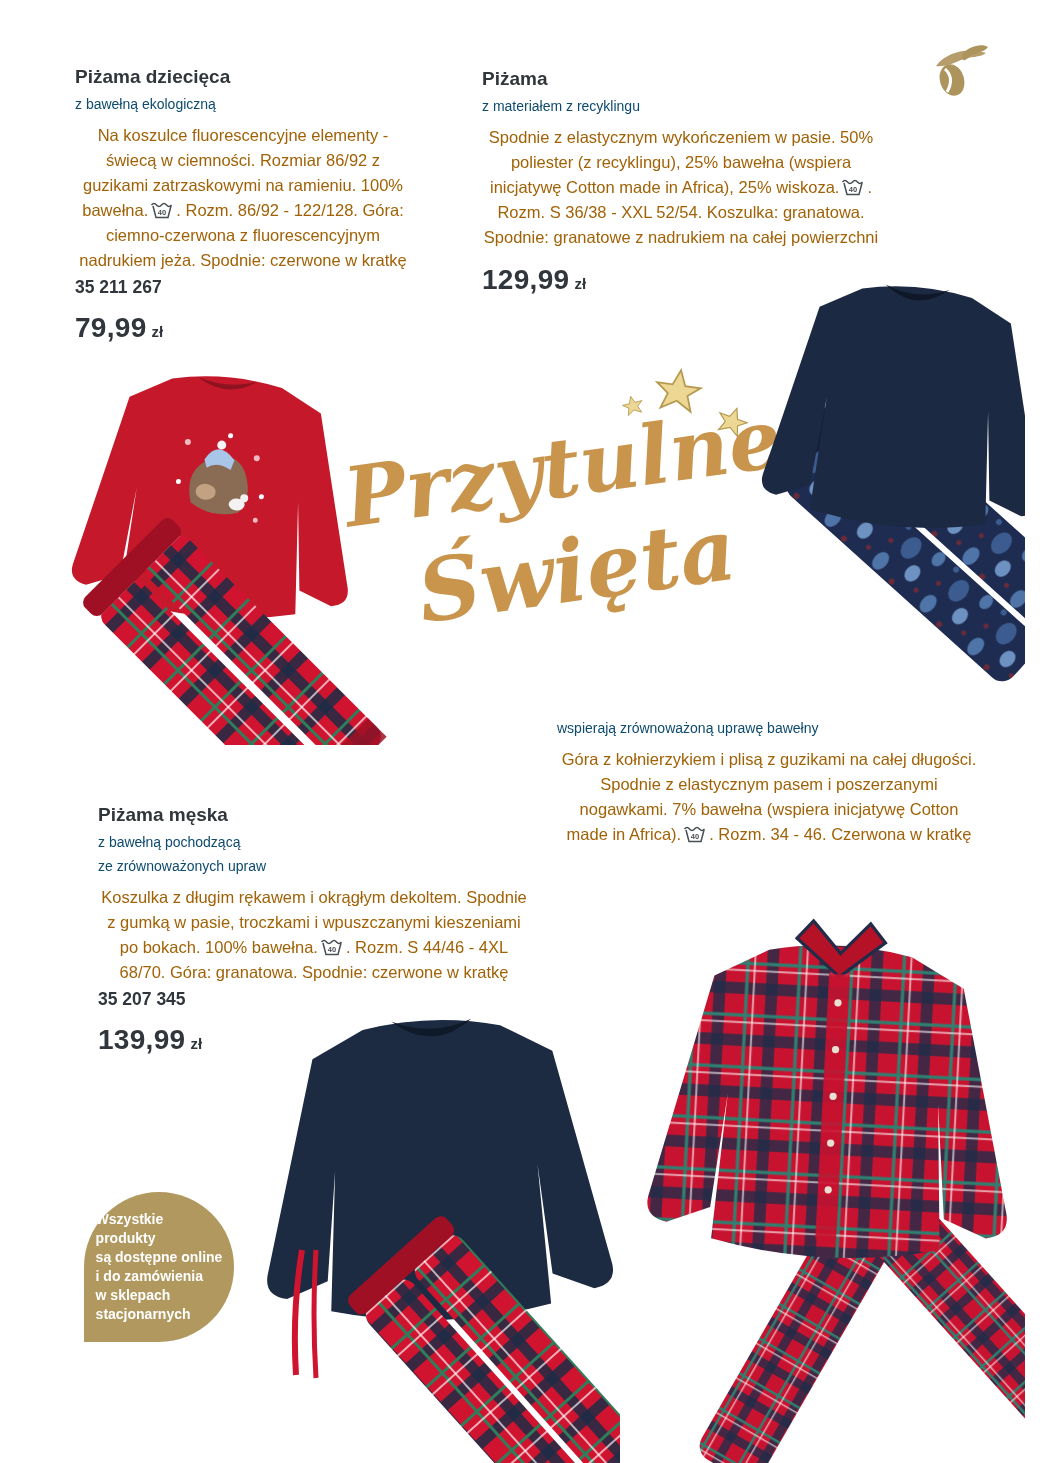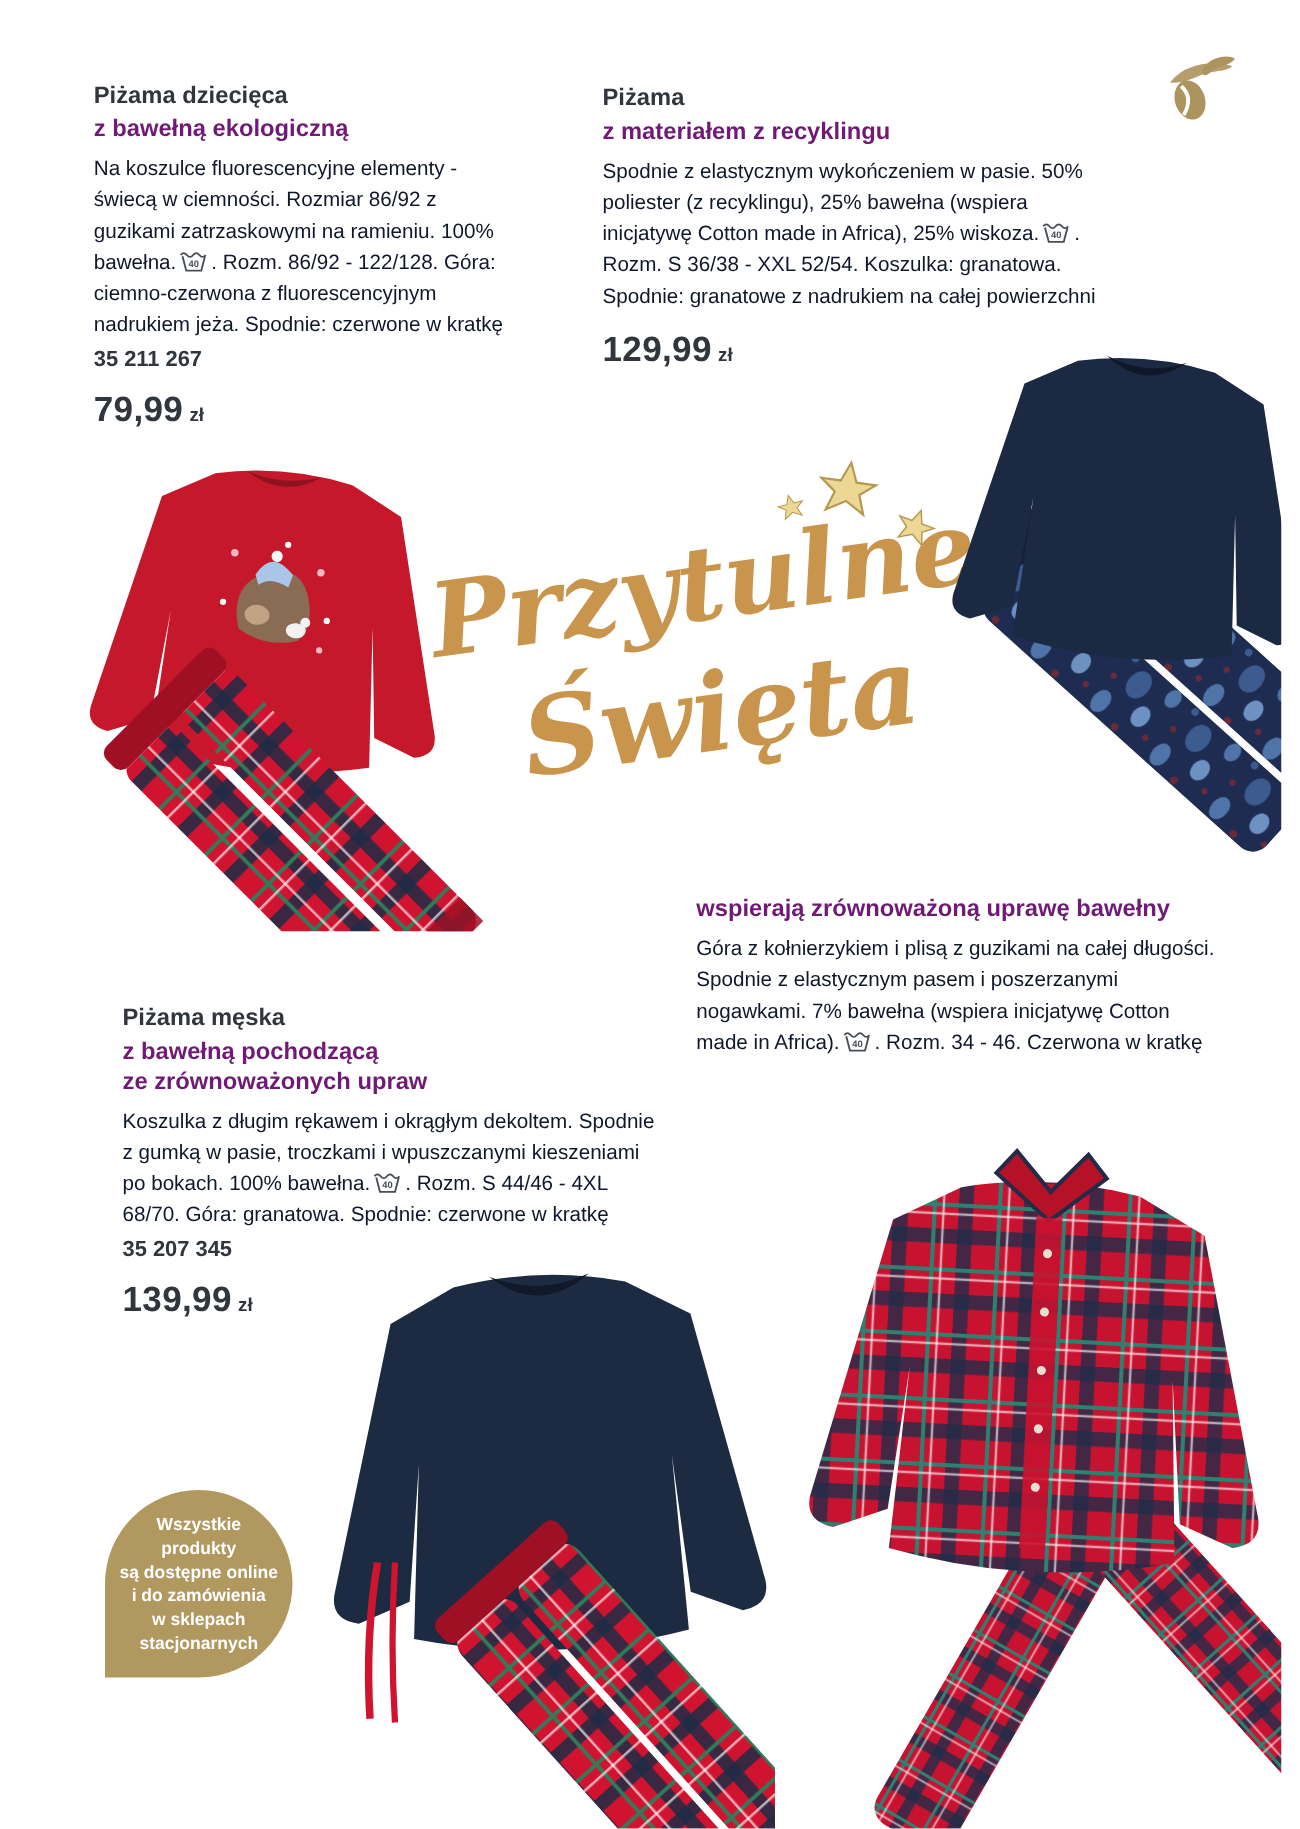--- a/index.html
+++ b/index.html
@@ -3,41 +3,41 @@
 <meta charset="utf-8">
 <style>
   html,body{margin:0;padding:0;background:#ffffff;}
   .page{
     position:relative;width:1025px;height:1463px;background:#ffffff;
     overflow:hidden;font-family:"Liberation Sans",sans-serif;
   }
   
   .product{position:absolute;}
   .p-title{font-size:19px;font-weight:700;color:#30363c;margin:0 0 4px;}
-  .p-sub{font-size:19px;font-weight:700;color:#701a75;margin:0 0 7px;white-space:pre-line;line-height:24px;}
-  .p-desc{font-size:16.5px;line-height:25px;color:#0f172a;}
+  .p-sub{font-size:14px;font-weight:400;color:#0c4a6e;margin:0 0 7px;white-space:pre-line;line-height:24px;}
+  .p-desc{font-size:16.5px;line-height:25px;color:#a16207;text-align:center;}
   .p-sku{font-size:17.5px;font-weight:700;color:#30363c;margin-top:4px;}
   .p-price{font-size:28px;font-weight:700;color:#30363c;margin-top:14px;letter-spacing:.3px;}
   .p-cur{font-size:15px;margin-left:5px;letter-spacing:0;}
   .wash{display:inline-block;vertical-align:-3px;margin:0 2px;}
   
   .headline{
     position:absolute;left:330px;top:418px;width:480px;
     transform:rotate(-8deg);text-align:center;color:#c9954d;
     font-family:"DejaVu Serif",serif;font-style:italic;font-weight:700;
   }
   .headline .l1{font-size:82px;line-height:98px;}
   .headline .l2{font-size:86px;line-height:110px;}
   
   .stars{position:absolute;left:598px;top:356px;}
   .logo{position:absolute;left:928px;top:38px;}
   .badge{
     position:absolute;left:84px;top:1192px;width:150px;height:150px;
     background:#b1985f;border-radius:50% 50% 50% 0;
-    display:flex;align-items:center;justify-content:center;text-align:center;
+    display:flex;align-items:center;justify-content:center;
     color:#ffffff;font-size:14px;font-weight:700;line-height:19px;white-space:pre-line;
   }
   .img{position:absolute;}
   .defs-holder{position:absolute;width:0;height:0;}
 </style>
 </head>
 <body>
 
 <div class="page">
 

